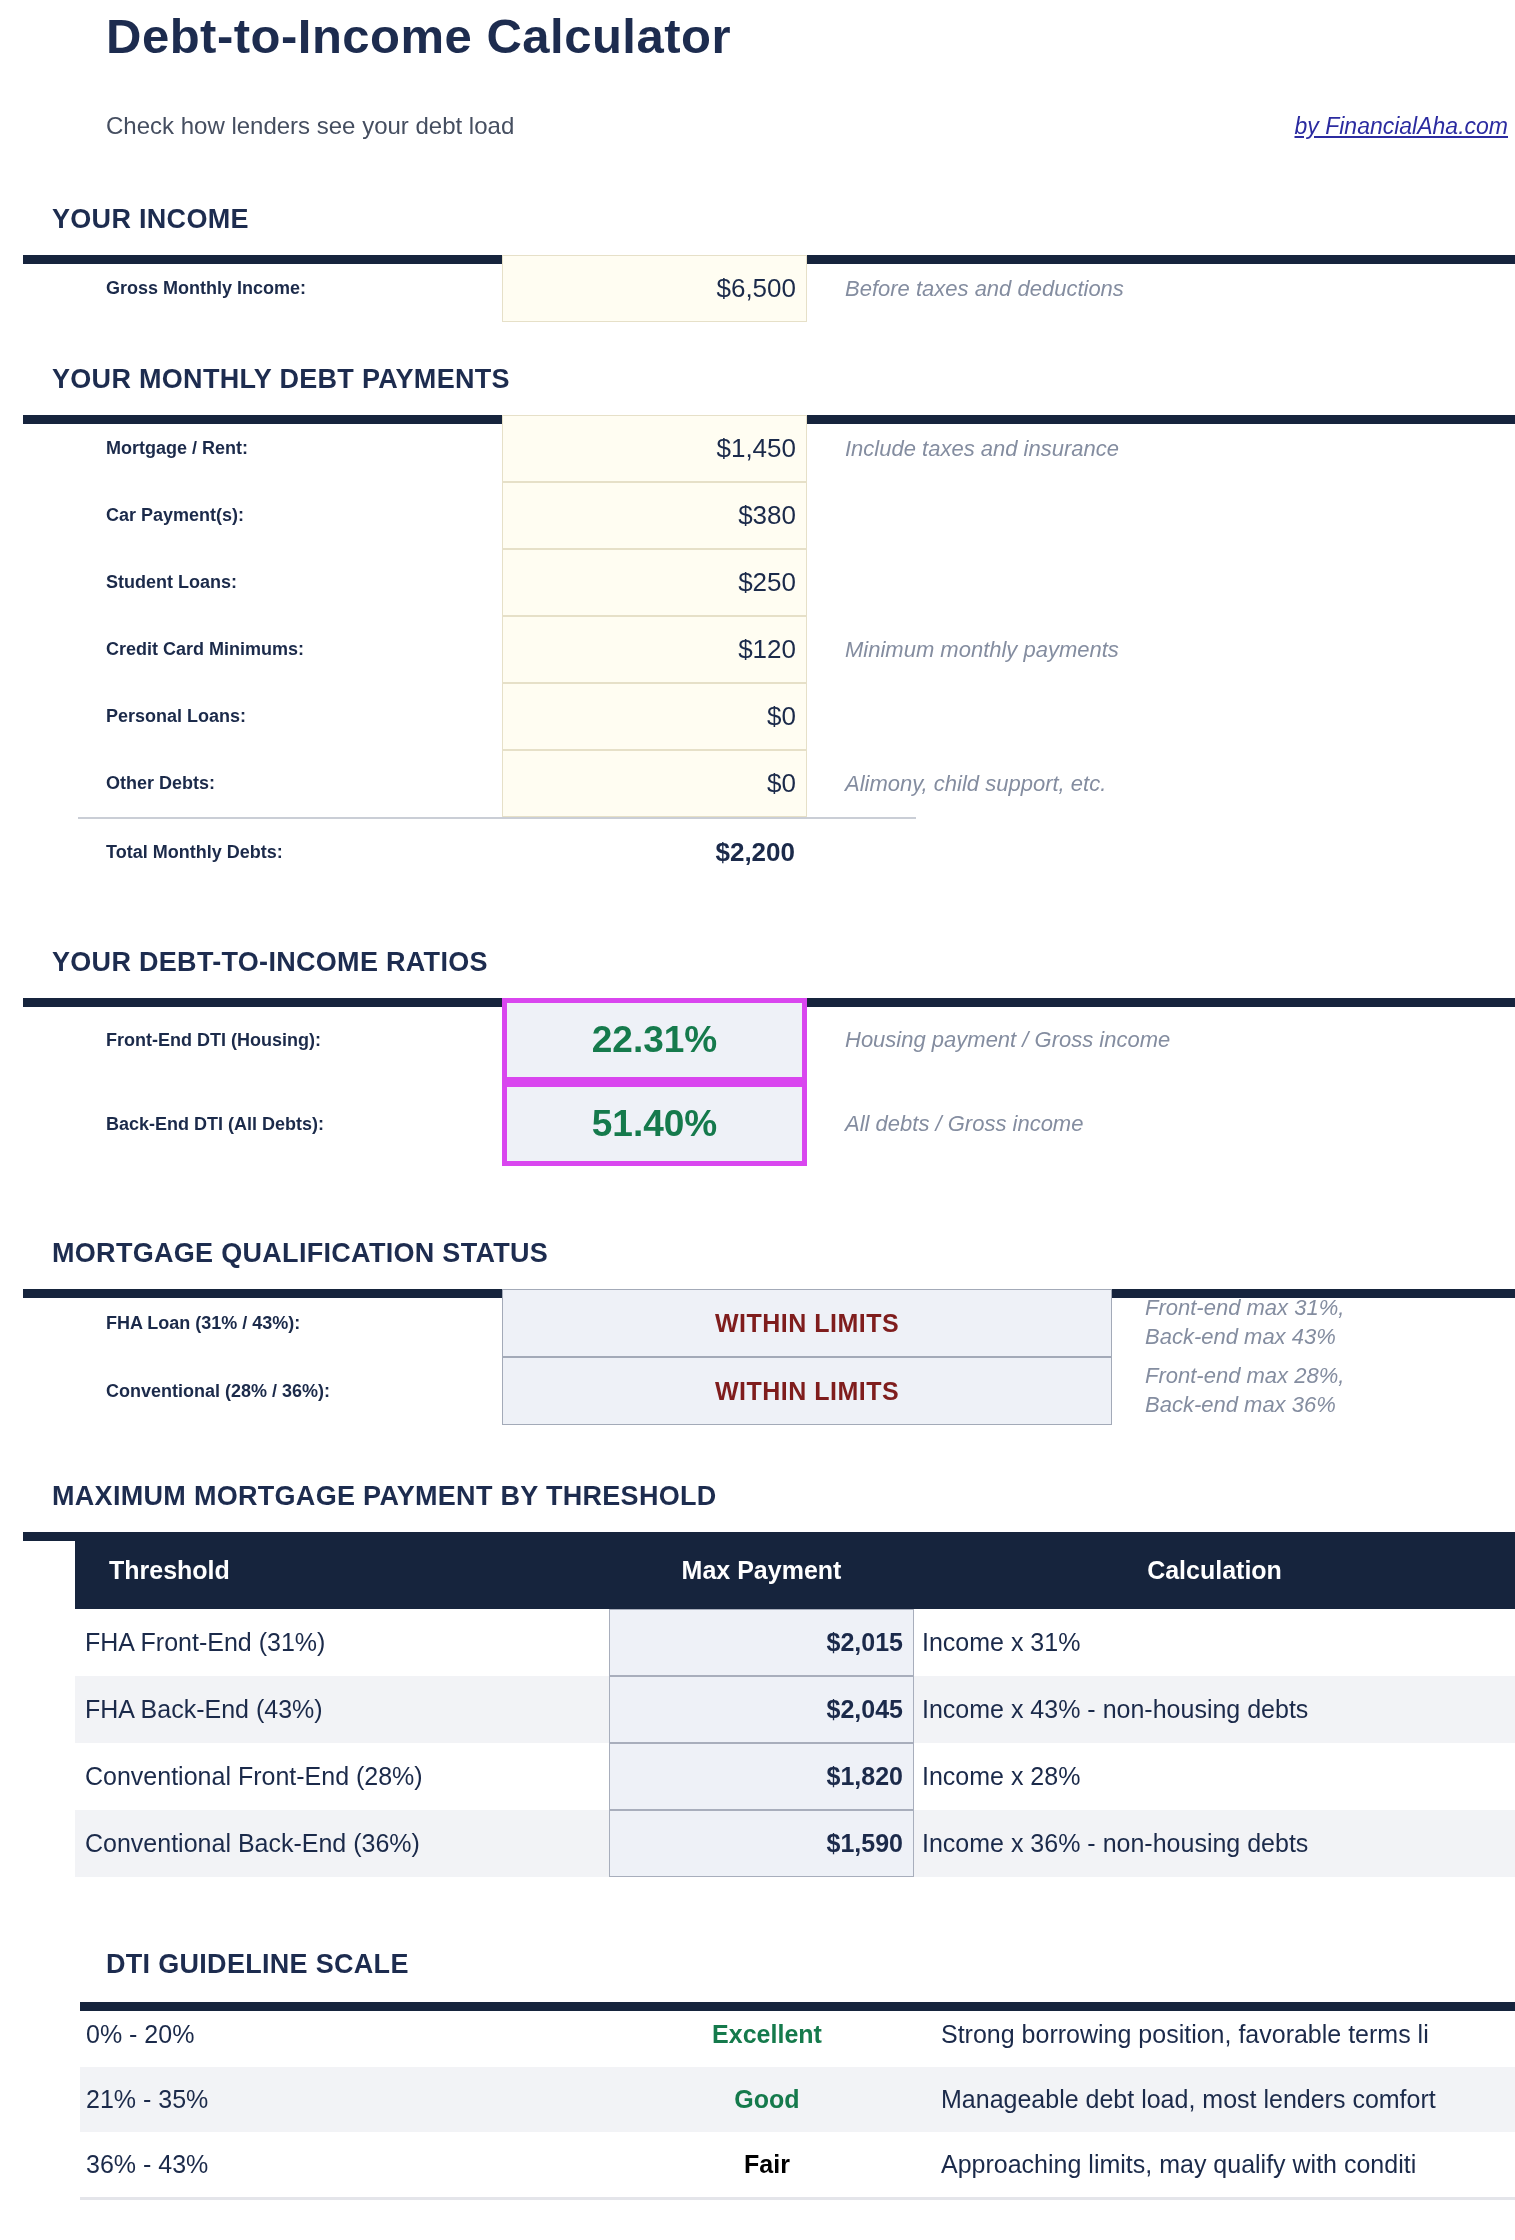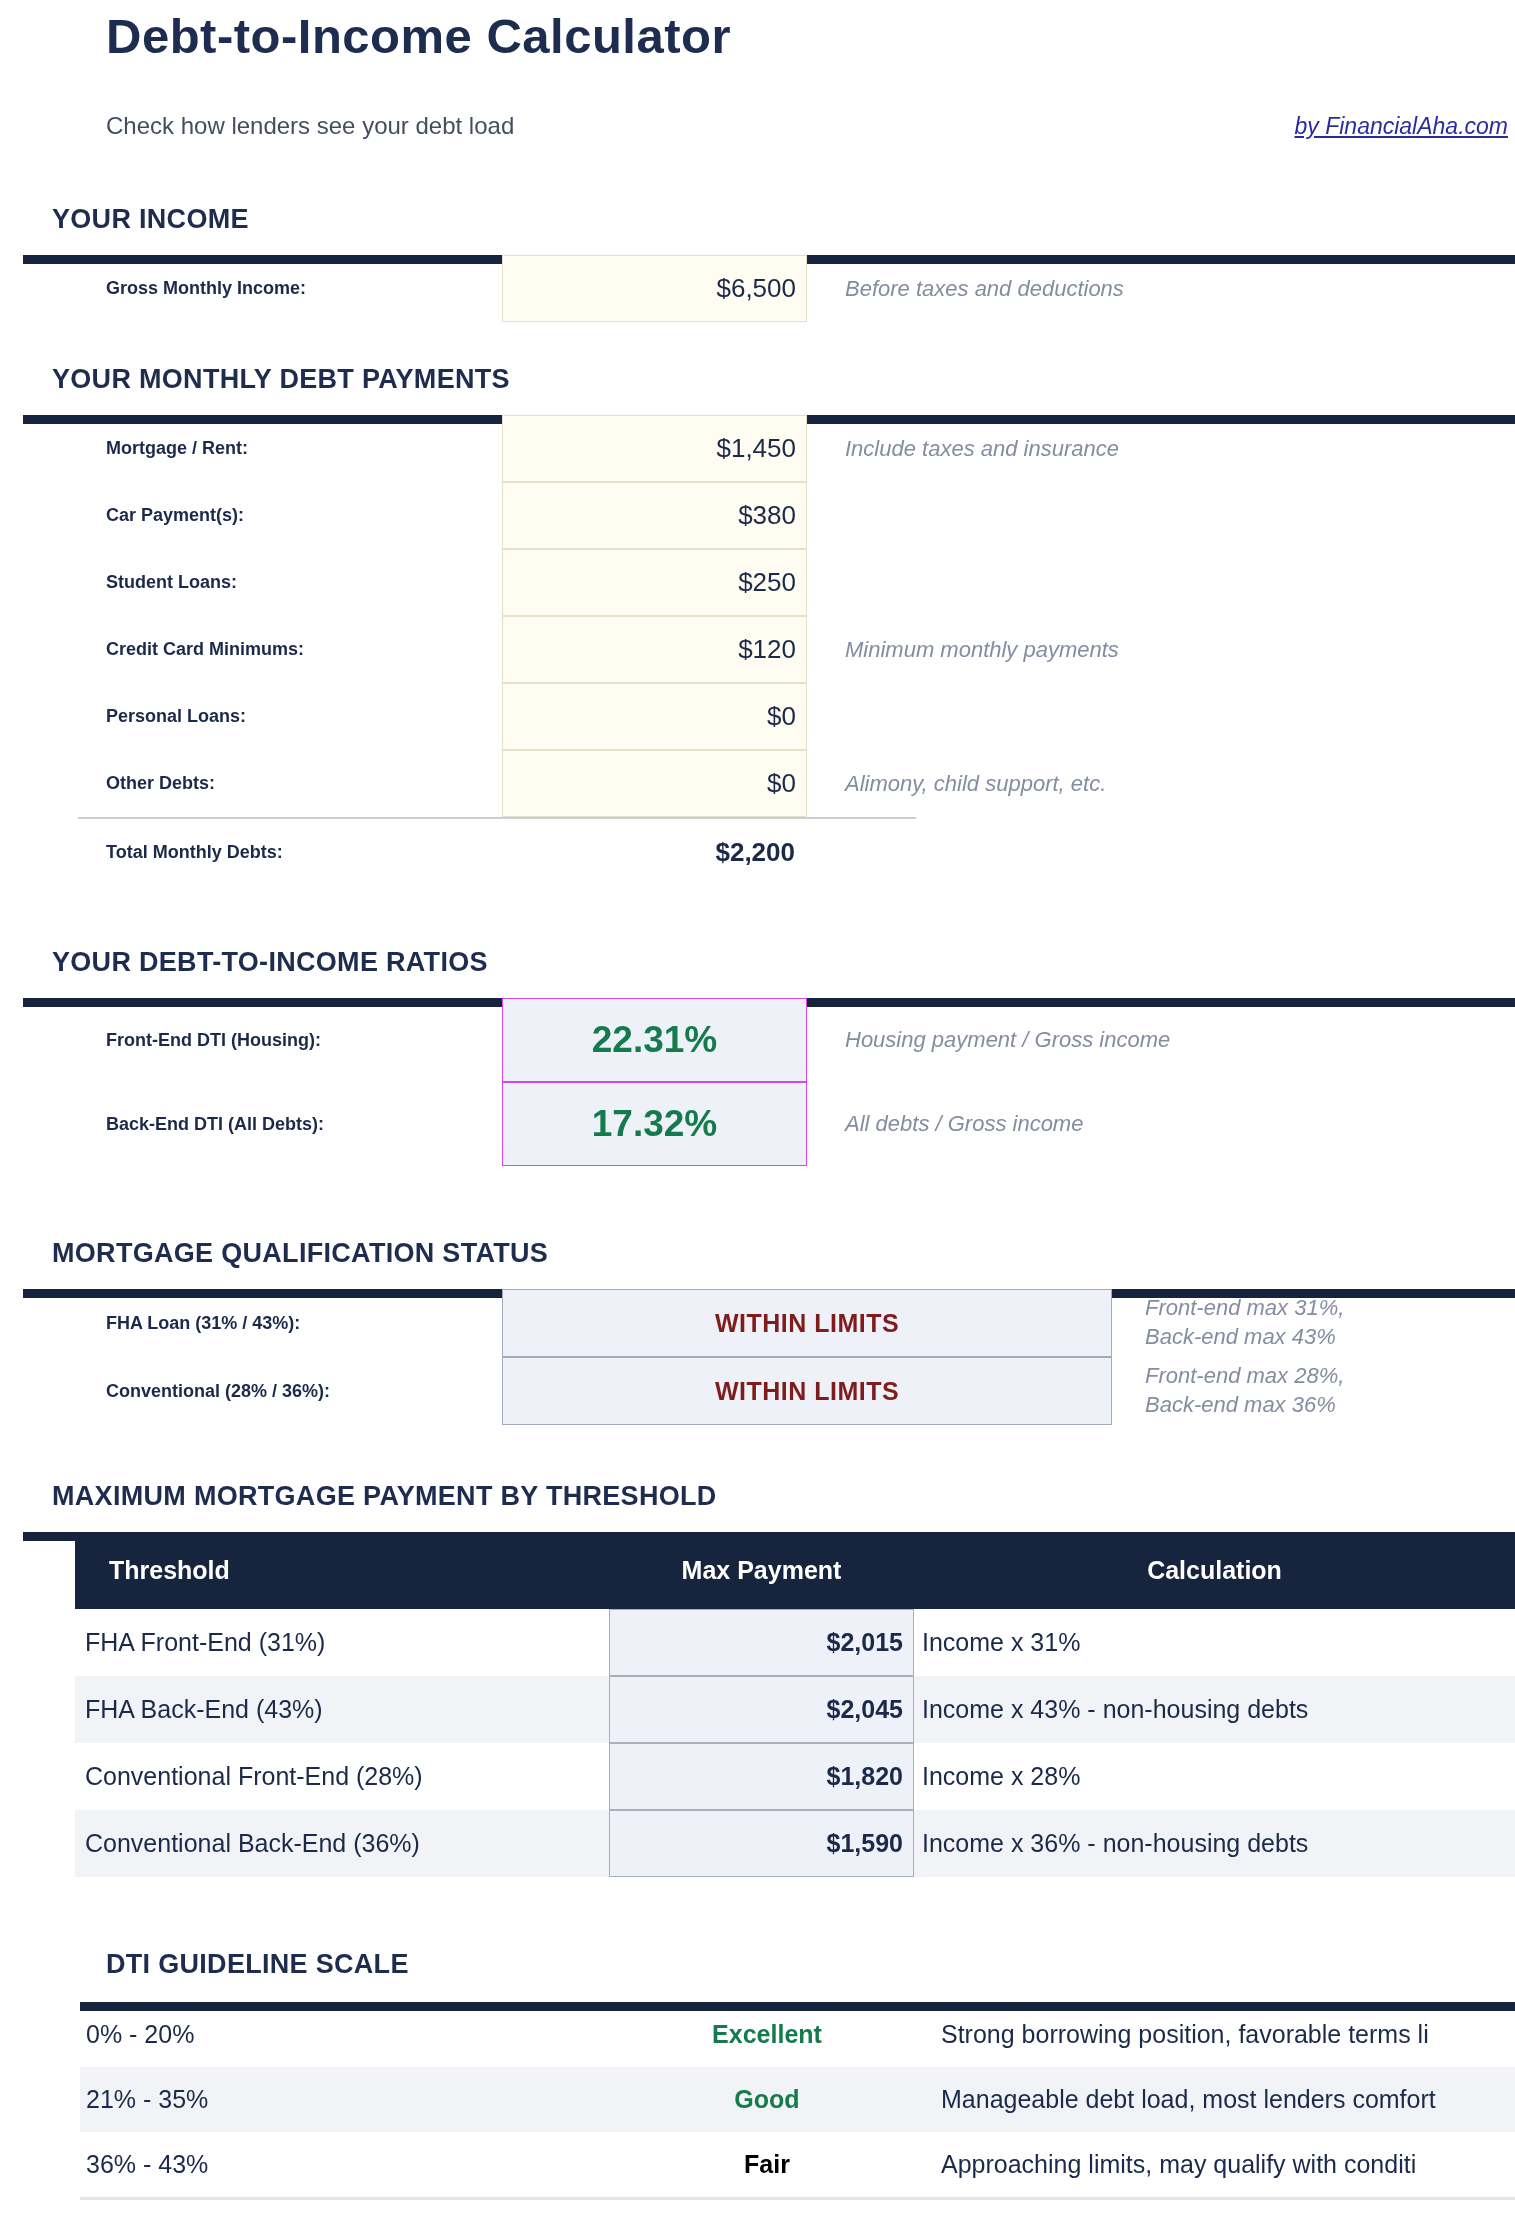--- a/index.html
+++ b/index.html
@@ -50,21 +50,21 @@
   }
   .divider { margin-left: 78px; width: 838px; height: 2px; background: #caced6; }
   .total-row { display: flex; align-items: center; min-height: 66px; }
   .total-val {
     flex: 0 0 305px; padding: 0 12px; text-align: right;
     font-size: 26px; font-weight: 700; color: #1b2a4a;
   }
   
   .ratio-cell {
     flex: 0 0 305px; padding: 4px 10px;
-    border: 1px solid #d946ef; background: #eef1f7;
+    border: 5px solid #d946ef; background: #eef1f7;
     display: flex; align-items: center; justify-content: center;
     font-size: 37px; font-weight: 700; color: #157a4c; z-index: 1; position: relative; text-align: center;
   }
   .row-ratio { min-height: 84px; }
   
   .row-qual { min-height: 68px; }
   .status-cell {
     flex: 0 0 610px; padding: 0 10px;
     border: 1px solid #a3aab8; background: #eef1f7;
     display: flex; align-items: center; justify-content: center;
@@ -174,21 +174,21 @@
 <h2 class="sec-h mt-ratios">YOUR DEBT-TO-INCOME RATIOS</h2>
 <div class="sec-body">
   <div class="rule"></div>
   <div class="row row-ratio">
     <div class="lbl">Front-End DTI (Housing):</div>
     <div class="ratio-cell">22.31%</div>
     <div class="note">Housing payment / Gross income</div>
   </div>
   <div class="row row-ratio">
     <div class="lbl">Back-End DTI (All Debts):</div>
-    <div class="ratio-cell">17.32%</div>
+    <div class="ratio-cell">51.40%</div>
     <div class="note">All debts / Gross income</div>
   </div>
 </div>
 
 <h2 class="sec-h mt-qual">MORTGAGE QUALIFICATION STATUS</h2>
 <div class="sec-body">
   <div class="rule"></div>
   <div class="row row-qual">
     <div class="lbl">FHA Loan (31% / 43%):</div>
     <div class="status-cell">WITHIN LIMITS</div>

